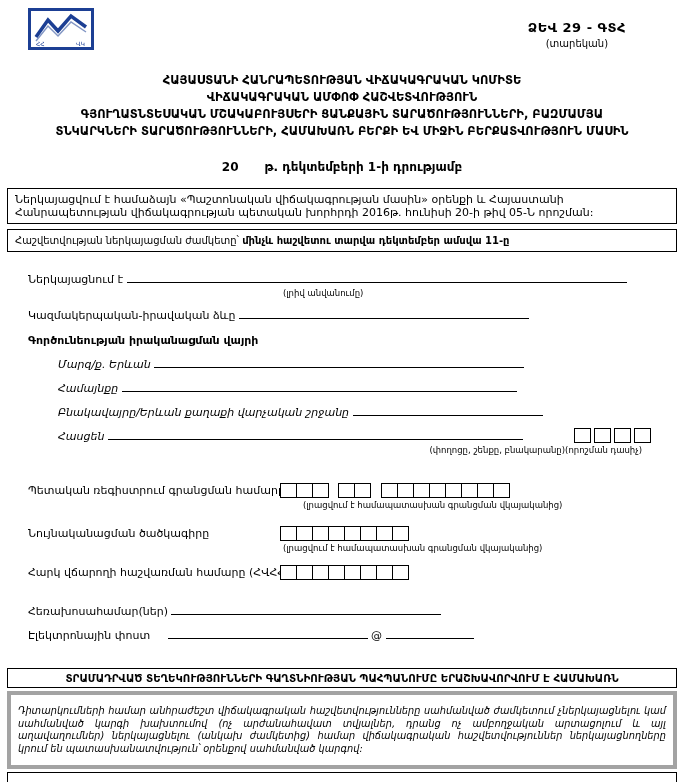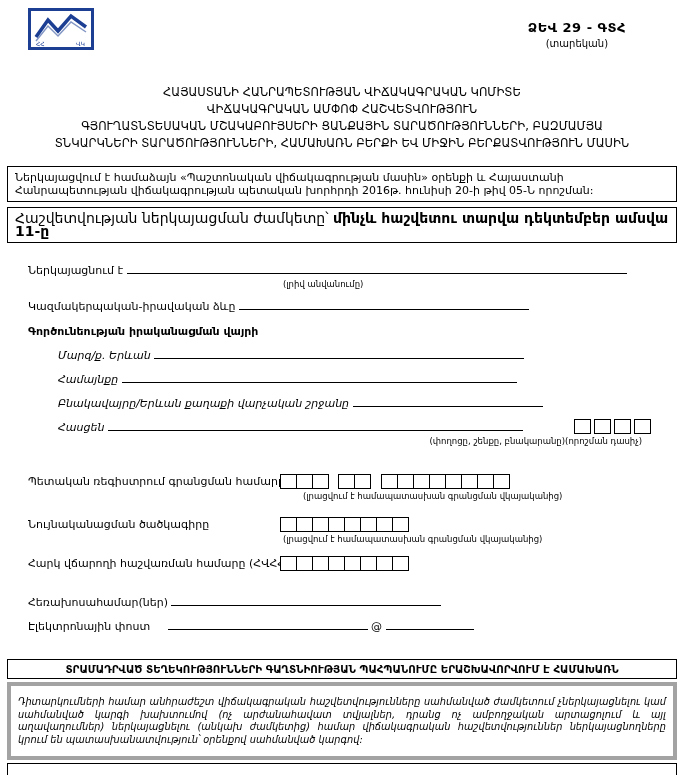--- a/index.html
+++ b/index.html
@@ -12,28 +12,28 @@
     font-family:"DejaVu Sans", sans-serif;
     overflow:hidden;
   }
   
   .hdr { position:relative; height:52px; padding-top:8px; }
   .logo { position:absolute; left:28px; top:8px; }
   .code-wrap { position:absolute; right:58px; top:20px; text-align:center; }
   .form-code { font-weight:bold; font-size:13px; letter-spacing:0.5px; }
   .form-period { font-size:10px; margin-top:3px; }
   
-  .title { margin-top:32px; text-align:center; font-weight:normal; font-size:11.5px; line-height:17px; }
+  .title { margin-top:20px; text-align:center; font-weight:bold; font-size:11.5px; line-height:17px; }
   .title .t3 { max-width:590px; margin:0 auto; }
   .date-line { margin-top:20px; text-align:center; font-weight:bold; font-size:12px; }
   .year-blank { display:inline-block; width:26px; }
   
   .nbox { border:1px solid #000; margin:0 7px; font-size:11px; padding:4px 7px; line-height:13px; }
   .nbox1 { margin-top:14px; text-align:left; }
-  .nbox2 { margin-top:5px; font-size:14px; }
+  .nbox2 { margin-top:5px; font-size:10px; }
   .nbox2 .dl { font-weight:bold; }
   
   .fields { margin-top:18px; padding:0 30px 0 28px; font-size:11px; }
   .frow { margin-top:8px; white-space:nowrap; }
   .uline { display:inline-block; border-bottom:1px solid #000; height:13px; vertical-align:baseline; }
   .hint { font-size:8.5px; margin-top:2px; color:#000; }
   .lbl { display:inline-block; }
   .ital { font-style:italic; }
   .sect-head { font-weight:bold; margin-top:12px; }
   .sub { padding-left:30px; }
@@ -77,20 +77,23 @@
       <div class="form-period">(տարեկան)</div>
     </div>
   </div>
 
   <div class="title">
     <div>ՀԱՅԱՍՏԱՆԻ ՀԱՆՐԱՊԵՏՈՒԹՅԱՆ ՎԻՃԱԿԱԳՐԱԿԱՆ ԿՈՄԻՏԵ</div>
     <div>ՎԻՃԱԿԱԳՐԱԿԱՆ ԱՄՓՈՓ ՀԱՇՎԵՏՎՈՒԹՅՈՒՆ</div>
     <div class="t3">ԳՅՈՒՂԱՏՆՏԵՍԱԿԱՆ ՄՇԱԿԱԲՈՒՅՍԵՐԻ ՑԱՆՔԱՅԻՆ ՏԱՐԱԾՈՒԹՅՈՒՆՆԵՐԻ, ԲԱԶՄԱՄՅԱ ՏՆԿԱՐԿՆԵՐԻ ՏԱՐԱԾՈՒԹՅՈՒՆՆԵՐԻ, ՀԱՄԱԽԱՌՆ ԲԵՐՔԻ ԵՎ ՄԻՋԻՆ ԲԵՐՔԱՏՎՈՒԹՅՈՒՆ ՄԱՍԻՆ</div>
   </div>
 
+  <div class="date-line">
+    <span>20</span><span class="year-blank"></span><span>թ.  դեկտեմբերի 1-ի դրությամբ</span>
+  </div>
 
   <div class="nbox nbox1">Ներկայացվում է համաձայն «Պաշտոնական վիճակագրության մասին» օրենքի և Հայաստանի Հանրապետության վիճակագրության պետական խորհրդի 2016թ. հունիսի 20-ի թիվ 05-Ն որոշման:</div>
   <div class="nbox nbox2">
     <span>Հաշվետվության ներկայացման ժամկետը՝ </span><span class="dl">մինչև հաշվետու տարվա դեկտեմբեր ամսվա 11-ը</span>
   </div>
 
   <div class="fields">
 
     <div class="frow">
       <span class="lbl">Ներկայացնում է</span>

